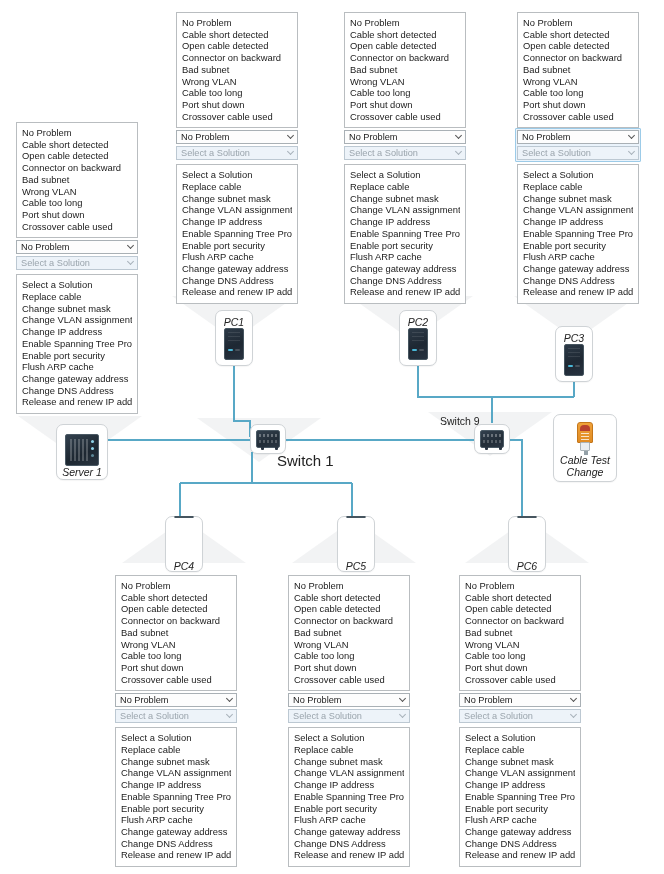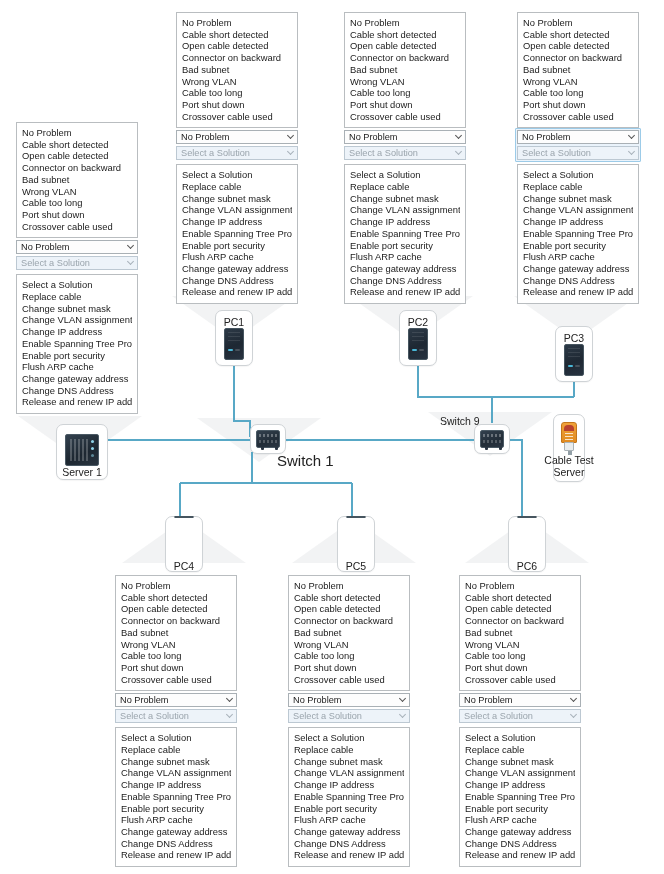--- a/index.html
+++ b/index.html
@@ -51,20 +51,21 @@
     align-items: center;
     justify-content: center;
     box-shadow: 0 1px 1px rgba(0,0,0,.04);
   }
   .node .nlabel {
     font-size: 10.5px;
     color: #222;
     line-height: 12px;
     white-space: nowrap;
     text-align: center;
+    font-style: italic;
   }
 
   
   .node.pc      { width: 38px; height: 56px; padding: 3px 0; }
   .node.pc.lbl-top    { flex-direction: column; }
   .node.pc.lbl-bottom { flex-direction: column; gap: 42px; }
   .pcicon {
     width: 20px; height: 32px;
     border-radius: 2px;
     background: linear-gradient(160deg,#2d3a47 0%,#1e2833 55%,#273240 100%);
@@ -123,21 +124,21 @@
     background: repeating-linear-gradient(to right,
       rgba(255,255,255,.22) 0 2px, transparent 2px 4px);
   }
   .srvicon::after {
     content:""; position:absolute; right:4px; top:5px;
     width:3px;height:3px;border-radius:50%;background:#8fd3e8;
     box-shadow: 0 7px 0 0 #8fd3e8, 0 14px 0 0 rgba(143,211,232,.55);
   }
 
   
-  .node.tester { width: 32px; height: 68px; padding-top: 4px; }
+  .node.tester { width: 64px; height: 68px; padding-top: 4px; }
   .node.tester .nlabel { line-height: 12px; }
   .tsicon {
     width: 20px; height: 32px;
     position: relative;
   }
   .tsbody {
     position:absolute; top:0; left:2px; width:16px; height:21px;
     background: linear-gradient(180deg,#f0a23a 0%,#e08b22 100%);
     border:1px solid #c4761a; border-radius:3px 3px 1px 1px;
   }
@@ -310,21 +311,21 @@
       </div>
   </div>
   <div style="position:absolute; left:440px; top:415px; font-size:10.5px; color:#222;">Switch 9</div>
 
   <div class="node tester" style="left:553px; top:414px;">
     <div class="tsicon">
       <div class="tsbody"></div>
       <div class="tsplug"></div>
     </div>
     <div class="nlabel">Cable Test</div>
-    <div class="nlabel">Server</div>
+    <div class="nlabel">Change</div>
   </div>
 
   <div class="node pc lbl-bottom" style="left:165px; top:516px;">
     <div class="pcicon"></div>
     <div class="nlabel">PC4</div>
   </div>
 
   <div class="node pc lbl-bottom" style="left:337px; top:516px;">
     <div class="pcicon"></div>
     <div class="nlabel">PC5</div>

